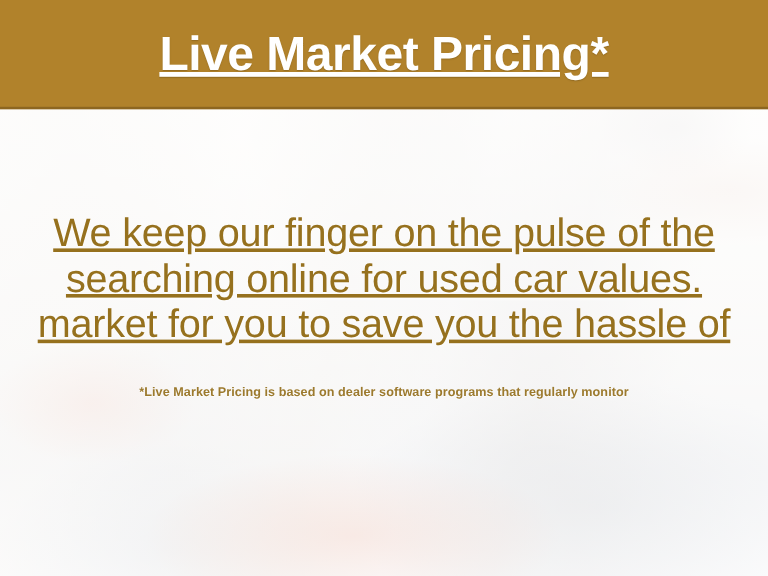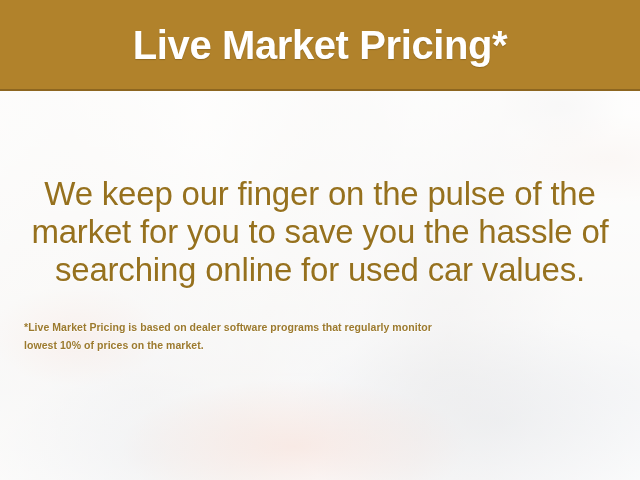--- a/index.html
+++ b/index.html
@@ -80,20 +80,21 @@
     z-index: 4;
   }
   .header-title {
     color: #ffffff;
     font-size: 40px;
     font-weight: bold;
     letter-spacing: -0.4px;
     line-height: 1;
     white-space: nowrap;
     text-shadow: 0 1px 1px rgba(90,62,14,0.35);
+    text-decoration: underline;
   }
 
   
   .content {
     position: absolute;
     top: 89px;
     left: 0;
     width: 640px;
     height: 391px;
     z-index: 3;
@@ -105,27 +106,28 @@
     left: 26px;
     width: 588px;
     text-align: center;
     color: #96711e;
     font-size: 33px;
     font-weight: normal;
     line-height: 38px;
     letter-spacing: -0.2px;
     text-shadow: 0 1px 2px rgba(255,255,255,0.85);
   }
-  .headline .hl-line { display: block; white-space: nowrap; }
+  .headline .hl-line { display: block; white-space: nowrap; text-decoration: underline; }
 
   .fineprint {
     position: absolute;
     top: 230px;
     left: 24px;
     width: 592px;
+    text-align: center;
     color: #9c7a2e;
     font-size: 10.5px;
     font-weight: bold;
     line-height: 17.5px;
     letter-spacing: 0.05px;
     text-shadow: 0 1px 1px rgba(255,255,255,0.9);
   }
   .fineprint .fp-line { display: block; white-space: nowrap; }
 </style>
 </head>
@@ -137,23 +139,22 @@
   <div class="photo-veil"></div>
 
   <div class="header-band">
     <div class="header-title">Live Market Pricing*</div>
   </div>
 
   <div class="content">
 
     <div class="headline">
       <span class="hl-line">We keep our finger on the pulse of the</span>
+      <span class="hl-line">searching online for used car values.</span>
       <span class="hl-line">market for you to save you the hassle of</span>
-      <span class="hl-line">searching online for used car values.</span>
     </div>
 
     <div class="fineprint">
       <span class="fp-line">*Live Market Pricing is based on dealer software programs that regularly monitor</span>
-      <span class="fp-line">lowest 10% of prices on the market.</span>
     </div>
 
   </div>
 </div>
 
 </body></html>

